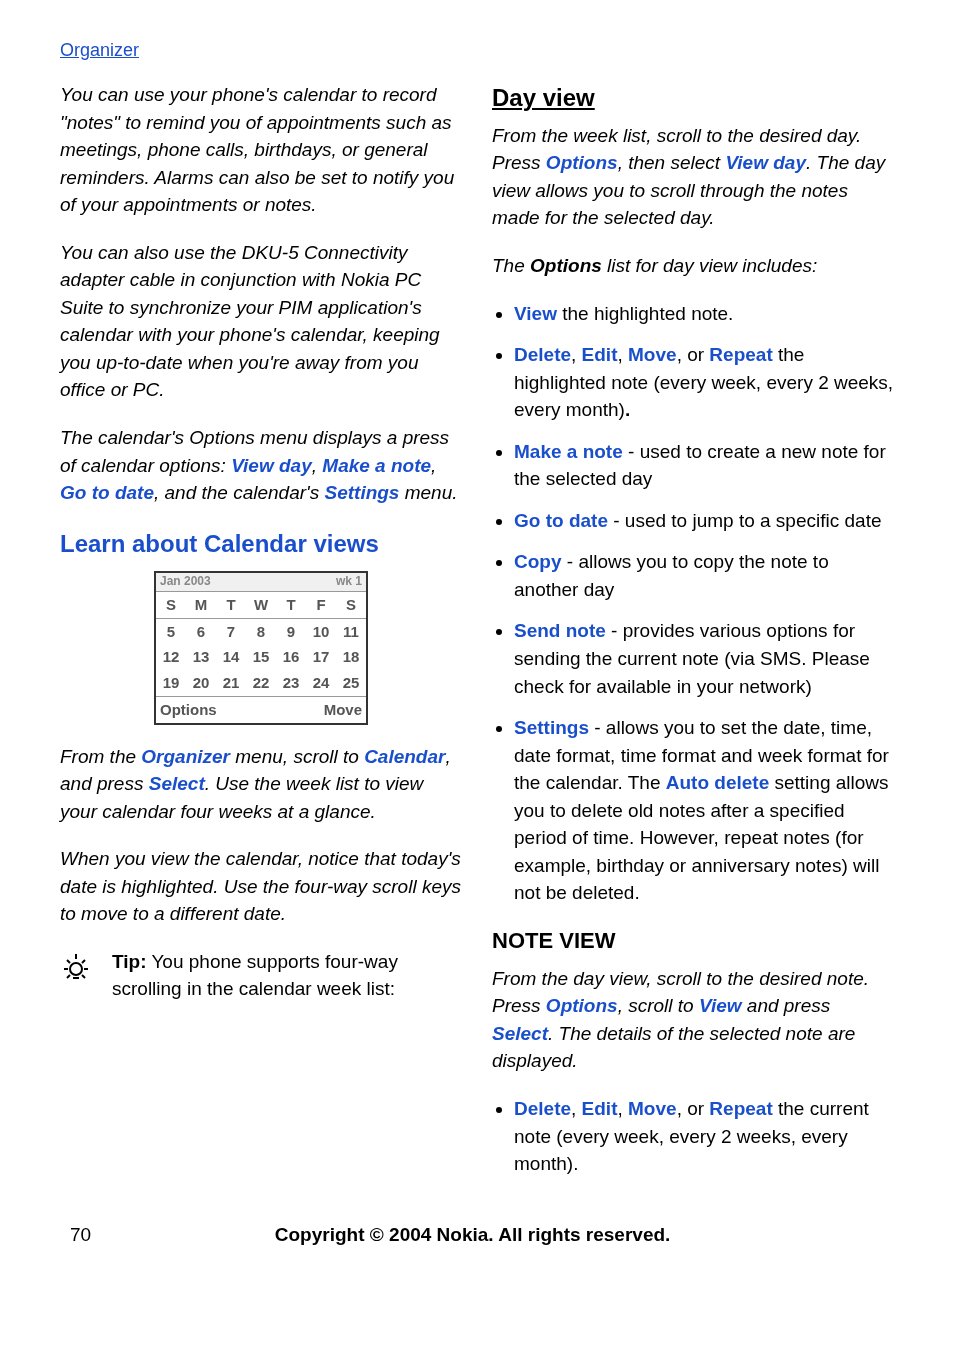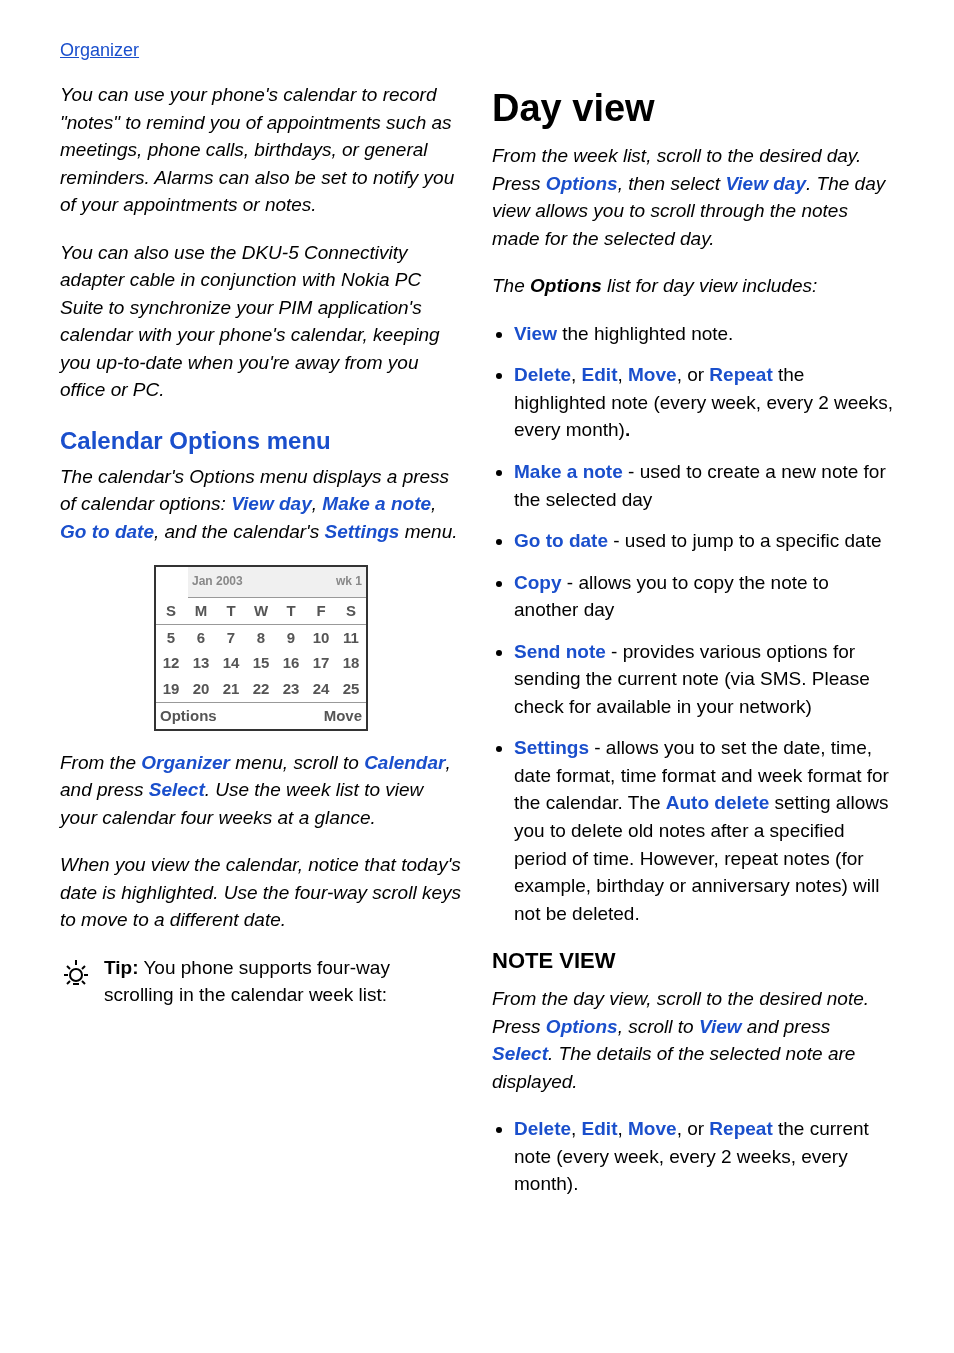--- a/index.html
+++ b/index.html
@@ -34,22 +34,23 @@
     font-style: italic;
   }
   .h2blue {
     color: #1a4fcc;
     font-weight: bold;
     font-size: 24px;
     margin: 10px 0 4px 0;
   }
   .h1black {
     font-weight: bold;
-    font-size: 38px;
+    font-size: 24px;
     margin: 0 0 6px 0;
+    text-decoration: underline;
   }
   .h3black {
     font-weight: bold;
     font-size: 22px;
     margin: 18px 0 8px 0;
   }
   .bold-blue {
     color: #1a4fcc;
     font-weight: bold;
   }
@@ -67,26 +68,25 @@
     width: 210px;
     margin: 10px auto 18px auto;
     border: 2px solid #333;
     font-family: Arial, sans-serif;
     color: #555;
   }
   .phone-top {
     display: flex;
     justify-content: space-between;
     font-size: 12px;
-    padding: 6px 4px;
+    padding: 0 4px;
     background: #f0f0f0;
     border-bottom: 1px solid #999;
     font-weight: bold;
     color: #888;
-    margin-left: 32px;
   }
   .cal-grid {
     display: grid;
     grid-template-columns: repeat(7, 1fr);
     text-align: center;
     font-weight: bold;
     font-size: 15px;
     color: #555;
   }
   .cal-grid div {
@@ -104,21 +104,21 @@
     justify-content: space-between;
     border-top: 1px solid #999;
     padding: 2px 4px;
     font-weight: bold;
     color: #555;
     font-size: 15px;
   }
   .tip-row {
     display: flex;
     align-items: flex-start;
-    gap: 12px;
+    gap: 20px;
     margin-top: 16px;
   }
   .tip-icon {
     flex-shrink: 0;
     margin-top: 4px;
   }
   .footer {
     display: flex;
     justify-content: space-between;
     align-items: baseline;
@@ -140,25 +140,25 @@
 
 <div class="page">
   <div class="header">Organizer</div>
 
   <div class="columns">
 
     <div class="col">
       <p class="para">You can use your phone's calendar to record "notes" to remind you of appointments such as meetings, phone calls, birthdays, or general reminders. Alarms can also be set to notify you of your appointments or notes.</p>
       <p class="para">You can also use the DKU-5 Connectivity adapter cable in conjunction with Nokia PC Suite to synchronize your PIM application's calendar with your phone's calendar, keeping you up-to-date when you're away from you office or PC.</p>
 
-      <div class="h2blue">Calendar Options menu</div>
       <p class="para">
         <span>The calendar's Options menu displays a press of calendar options: </span><span class="bold-blue">View day</span>, <span class="bold-blue">Make a note</span>, <span class="bold-blue">Go to date</span><span>, and the calendar's </span><span class="bold-blue">Settings</span><span> menu.</span>
       </p>
 
+      <div class="h2blue">Learn about Calendar views</div>
 
 
       <div class="phone-screenshot">
         <div class="phone-top">
           <span>Jan 2003</span>
           <span>wk 1</span>
         </div>
         <div class="cal-grid cal-header">
           <div>S</div>
           <div>M</div>
@@ -267,13 +267,18 @@
         <span>From the day view, scroll to the desired note. Press </span><span class="bold-blue">Options</span><span>, scroll to </span><span class="bold-blue">View</span><span> and press </span><span class="bold-blue">Select</span><span>. The details of the selected note are displayed.</span>
       </p>
       <ul>
         <li>
           <span class="bold-blue">Delete</span>, <span class="bold-blue">Edit</span>, <span class="bold-blue">Move</span><span>, or </span><span class="bold-blue">Repeat</span><span> the current note (every week, every 2 weeks, every month).</span>
         </li>
       </ul>
     </div>
   </div>
 
+  <div class="footer">
+    <span class="pagenum">70</span>
+    <span class="copyright">Copyright © 2004 Nokia. All rights reserved.</span>
+    <span style="width:30px"></span>
+  </div>
 </div>
 
 </body></html>

